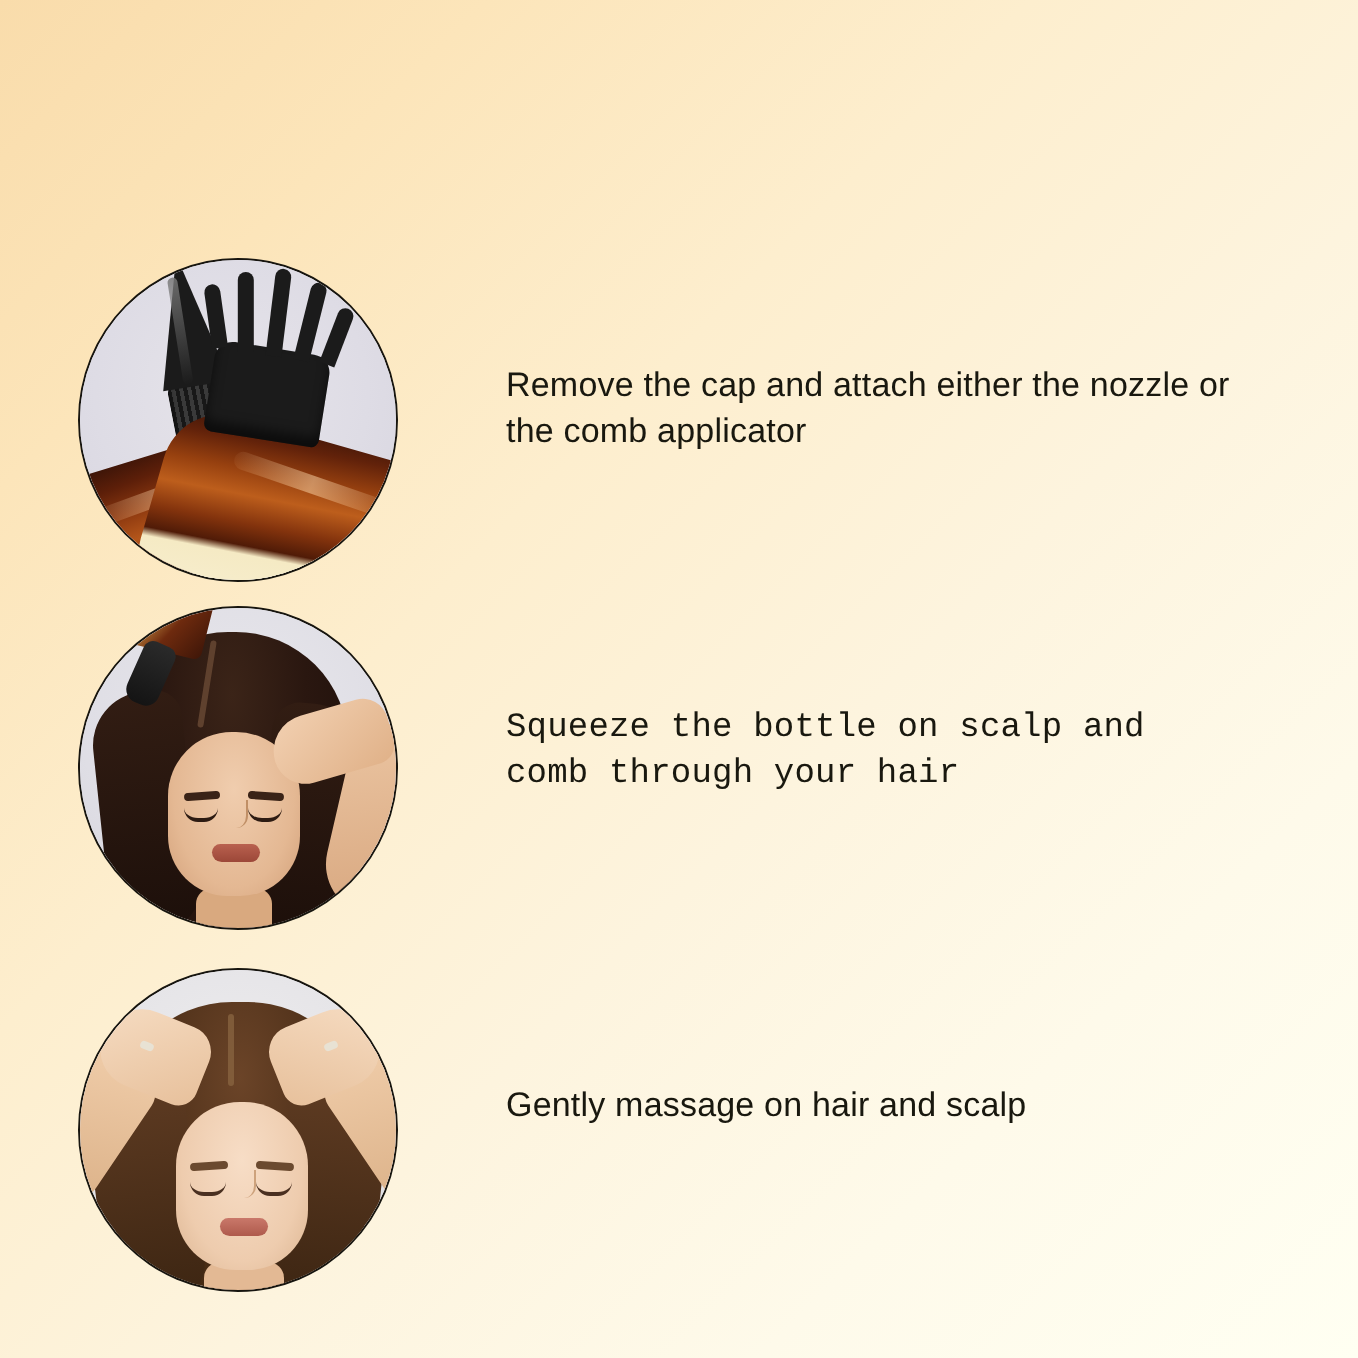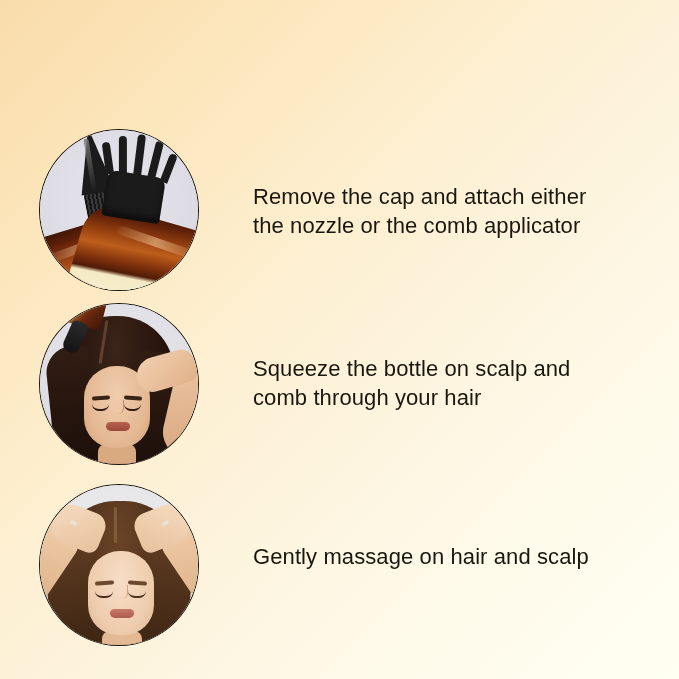--- a/index.html
+++ b/index.html
@@ -74,28 +74,28 @@
     position: absolute;
     inset: 0;
     overflow: hidden;
   }
 
   .step-text {
     position: absolute;
     left: 253px;
     width: 370px;
     font-family: "Liberation Sans", sans-serif;
-    font-size: 22px;
+    font-size: 17px;
     font-weight: 400;
     color: #19180f;
     line-height: 1.33;
     letter-spacing: 0.1px;
   }
   #text-0 { top: 57px; }
-  #text-1 { top: 55px; }
+  #text-1 { top: 55px; font-family: Liberation Mono, monospace; }
   #text-2 { top: 62px; }
 
   
   .p1-bg {
     position: absolute;
     inset: 0;
     background:
       radial-gradient(circle at 48% 42%, #e6e4ea 0%, #dedce5 55%, #d6d4de 100%);
   }
   

